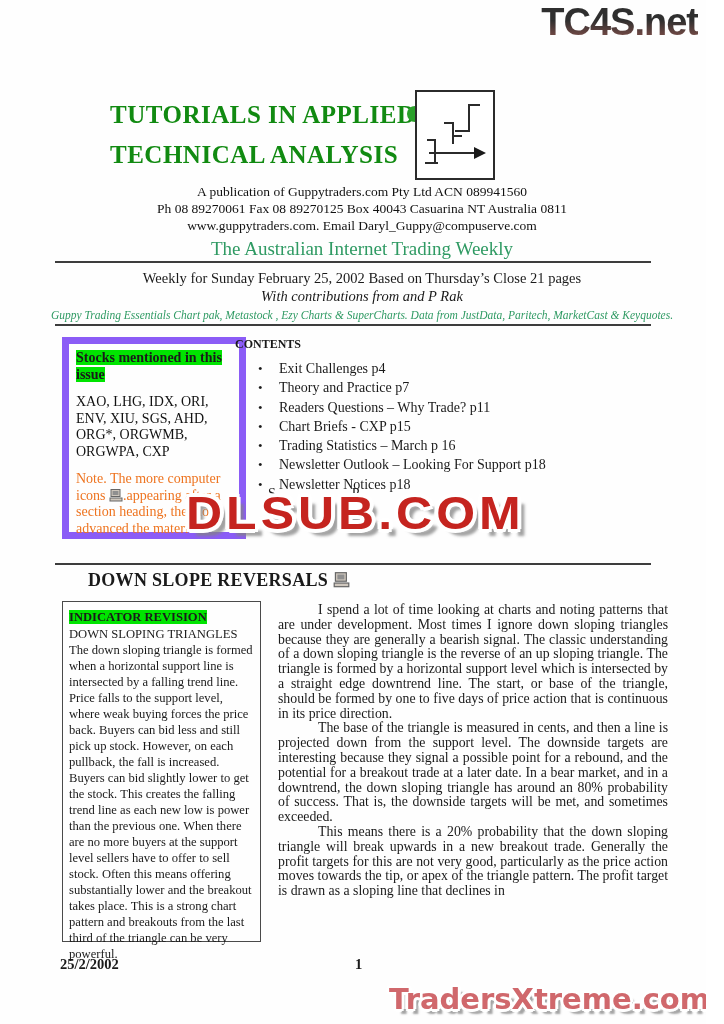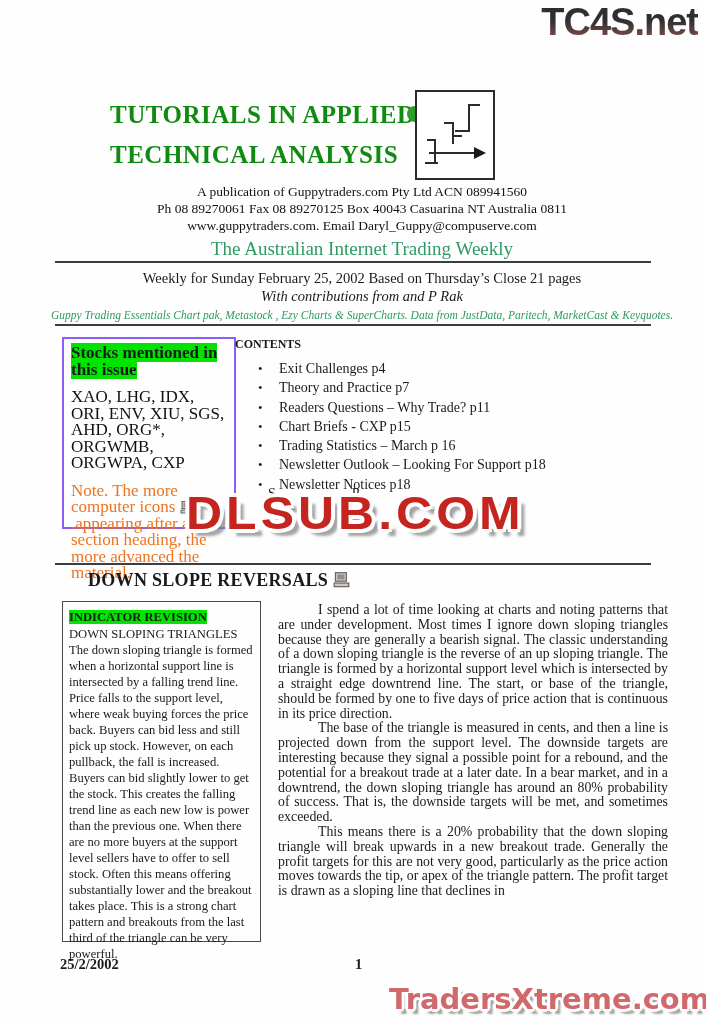--- a/index.html
+++ b/index.html
@@ -39,21 +39,21 @@
   .rule1{top:261px;} .rule2{top:324px;} .rule3{top:563px;}
 
   
   .issue{position:absolute;left:40px;top:269px;width:644px;text-align:center;
          font-size:14.5px;line-height:18px;}
   .issue .ital{font-style:italic;}
   .issue .tools{font-size:11.5px;font-style:italic;color:#2f9a63;margin-top:1px;}
 
   
   .stocks-box{position:absolute;left:62px;top:337px;width:156px;height:176px;
-              border:2px solid #8b5cf6;padding:6px 7px;font-size:17px;line-height:16.5px;}
+              border:7px solid #8b5cf6;padding:6px 7px;font-size:14px;line-height:16.5px;}
   .hl{background:#00e400;font-weight:700;}
   .stocks-box .stocks{margin-top:11px;color:#111;}
   .stocks-box .note{margin-top:11px;color:#ee7420;}
   .pc-icon{display:inline-block;vertical-align:-2px;}
 
   
   .contents-heading{position:absolute;left:235px;top:337px;font-weight:700;font-size:12px;}
   .contents{position:absolute;left:258px;top:359px;margin:0;padding:0;list-style:none;
             font-size:14px;line-height:19.3px;}
   .contents li::before{content:"•";display:inline-block;width:21px;font-size:13px;}

